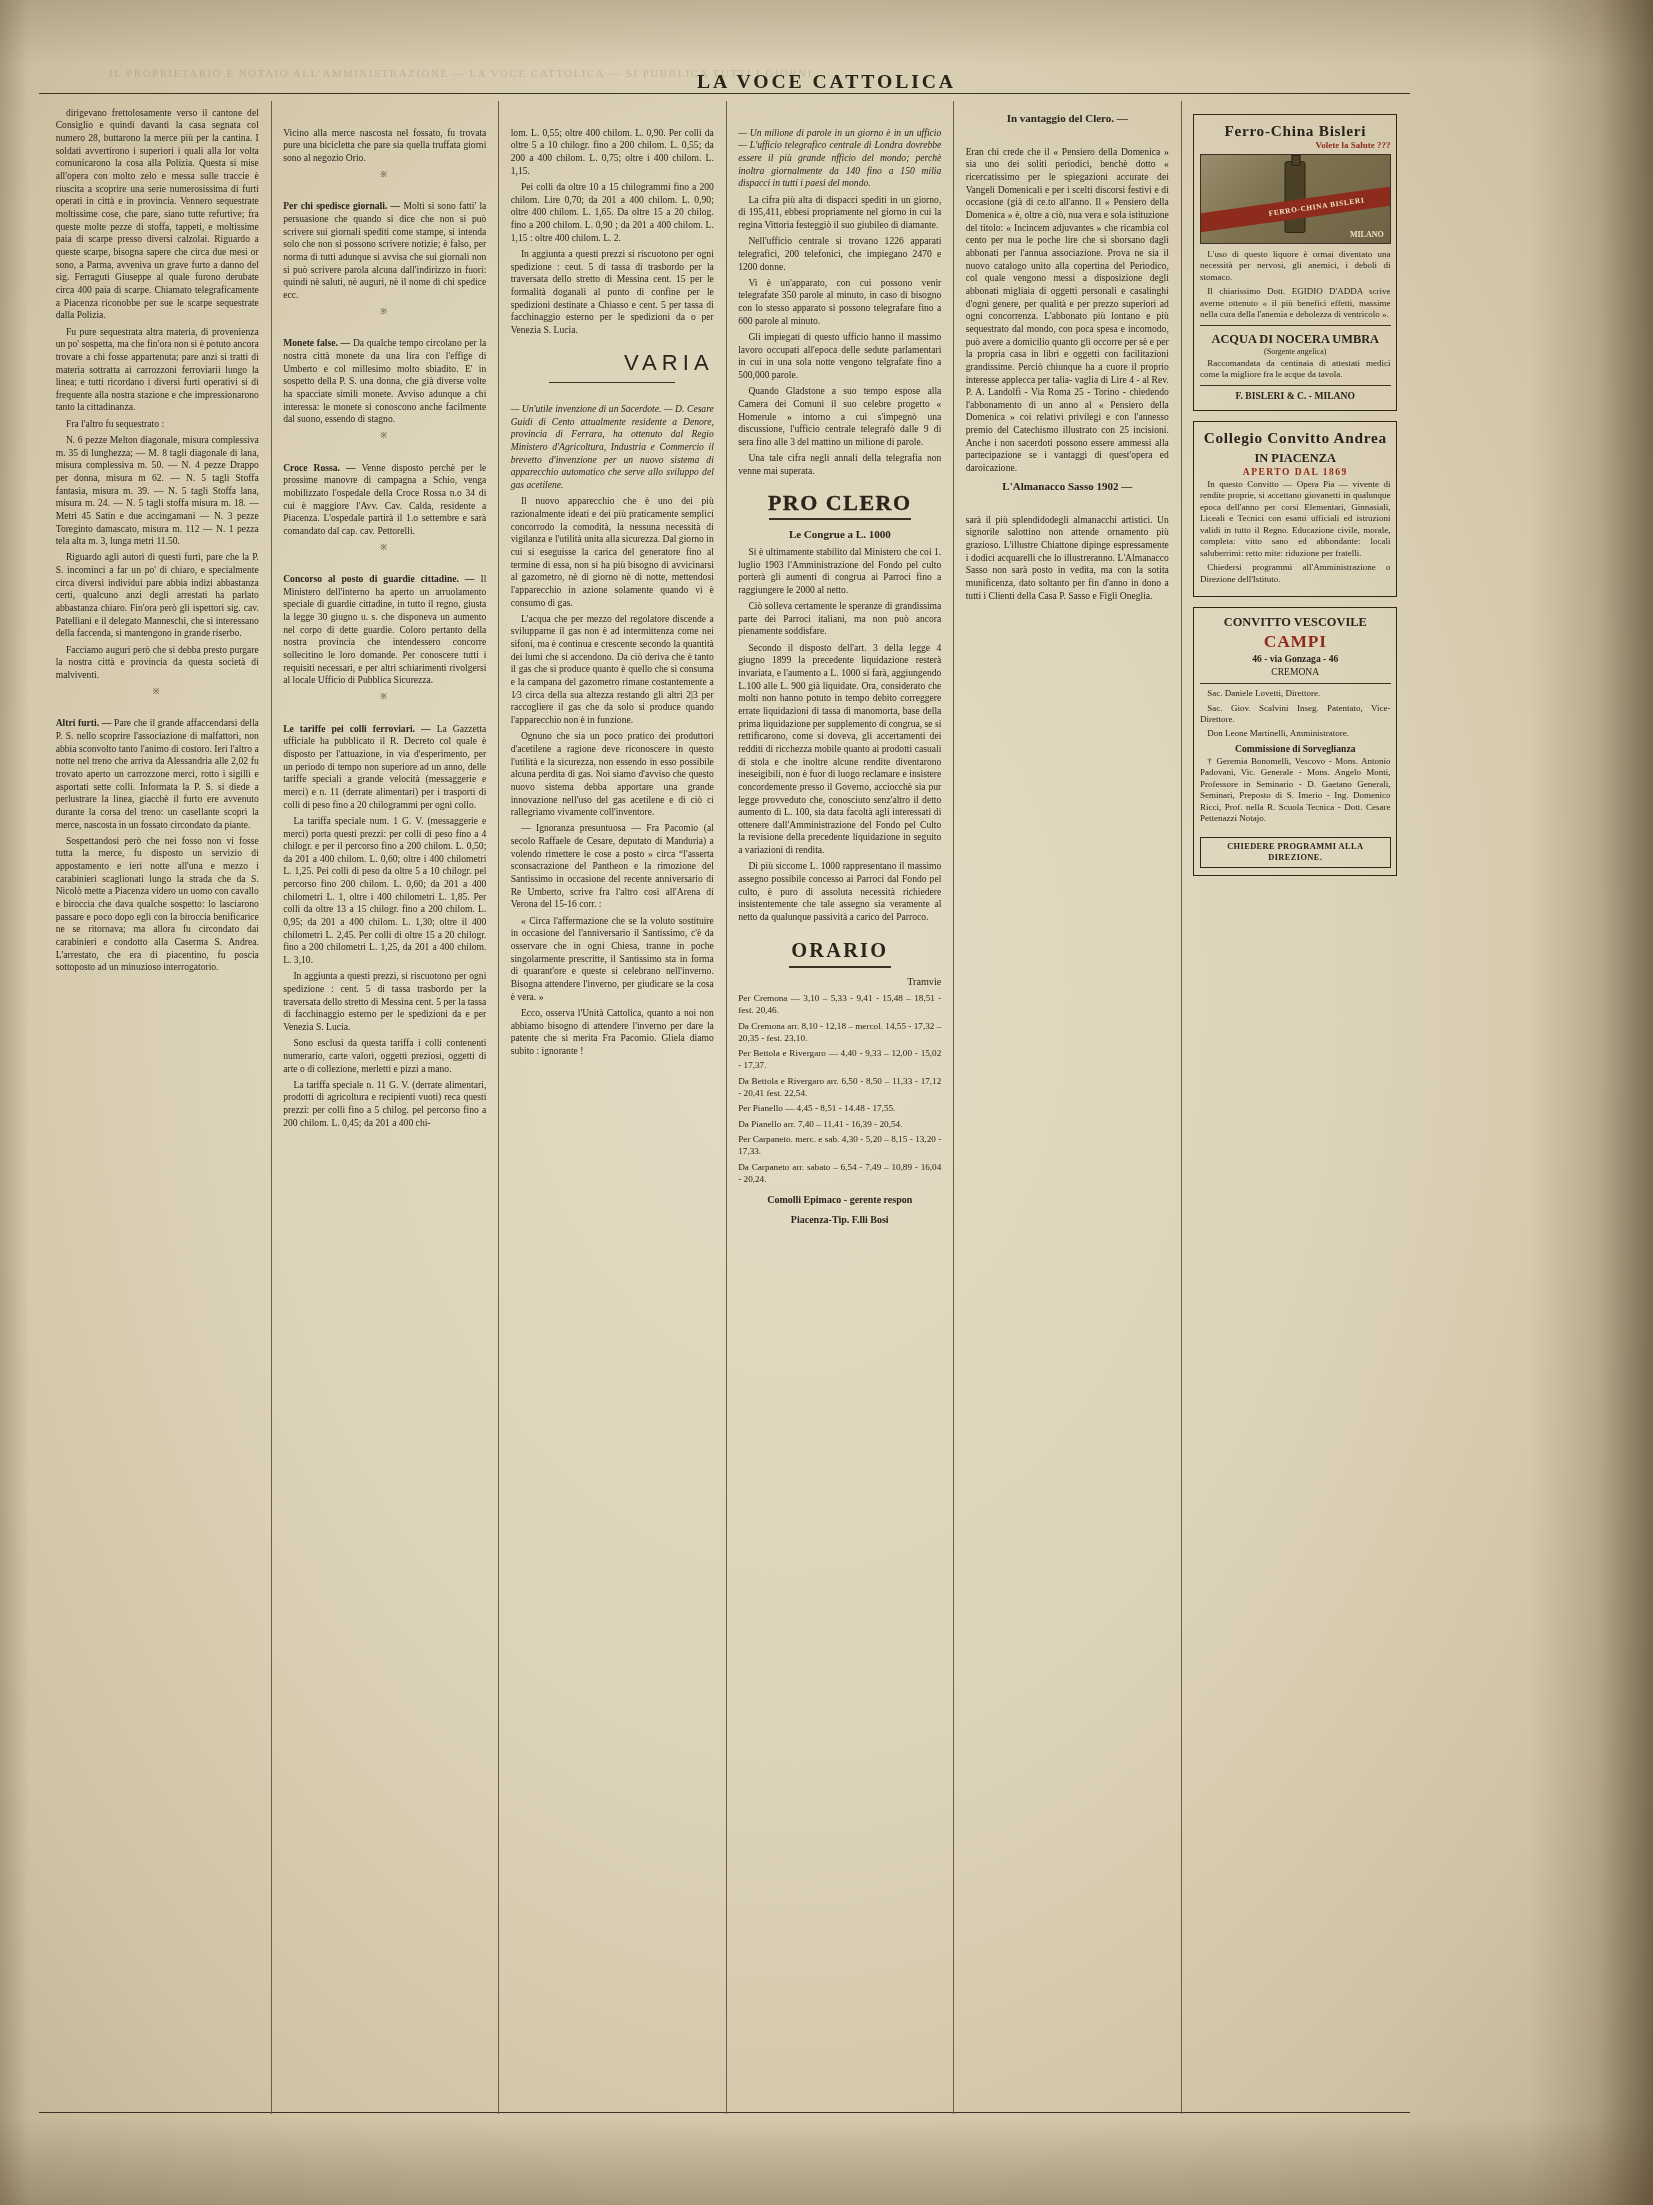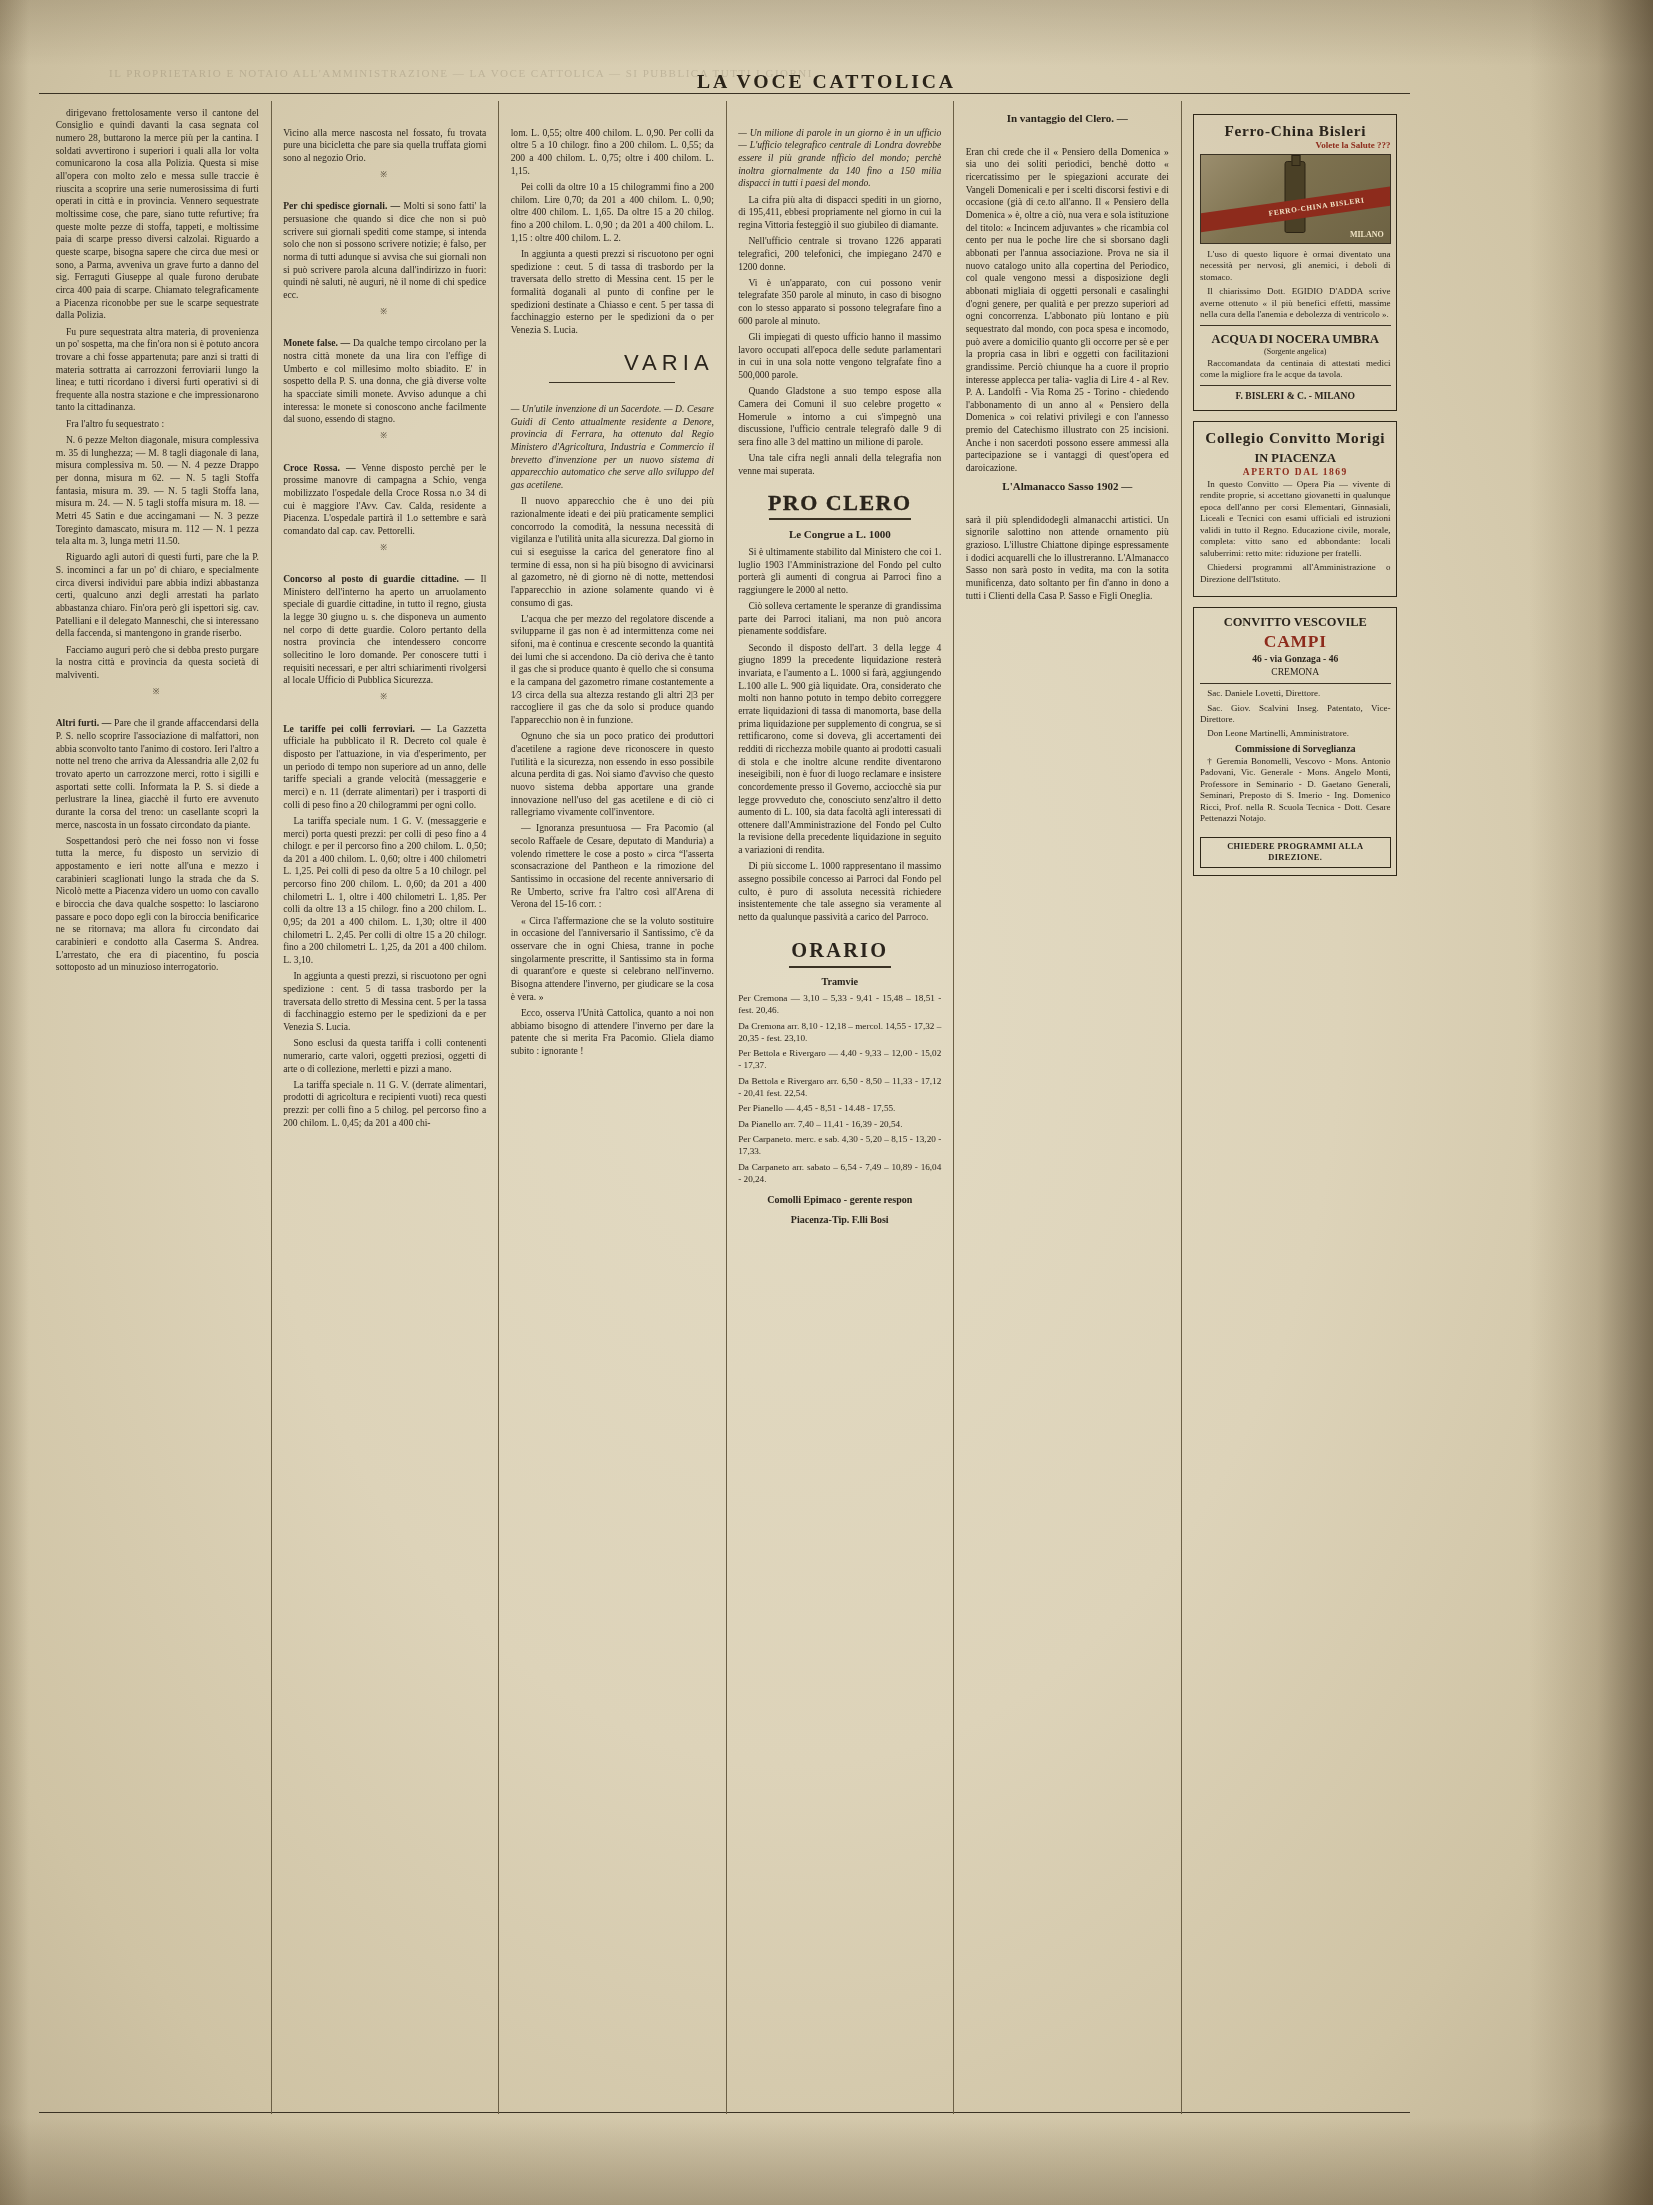--- a/index.html
+++ b/index.html
@@ -105,21 +105,21 @@
     font-size:22px;font-weight:700;letter-spacing:1.5px;
     margin:10.2px 0 1.5px 0;
     -webkit-text-stroke:0.3px #2a2318;
   }
   .orario{
     text-align:center;text-indent:0;
     font-size:20.4px;font-weight:700;letter-spacing:2.2px;
     margin:13px 0 2.9px 0;
   }
   .tramvie{
-    text-align:center;text-indent:0;font-weight:700;font-size:10.2px;margin:1.5px 0 4.4px 0;
+    text-align:right;text-indent:0;font-weight:400;font-size:10.2px;margin:1.5px 0 4.4px 0;
   }
   .sched{font-size:9.2px;line-height:1.30;text-indent:0;}
 
   .colophon{
     text-align:center;text-indent:0;font-weight:700;font-size:10px;margin-top:7.3px;
   }
 
   
   .ad{
     border:1.5px solid #2e2718;
@@ -288,21 +288,21 @@
         <p>Il chiarissimo Dott. EGIDIO D'ADDA scrive averne ottenuto « il più benefici effetti, massime nella cura della l'anemia e debolezza di ventricolo ».</p>
         <hr>
         <div class="ad-box-center med">ACQUA DI NOCERA UMBRA</div>
         <div class="ad-box-center tiny">(Sorgente angelica)</div>
         <p>Raccomandata da centinaia di attestati medici come la migliore fra le acque da tavola.</p>
         <hr>
         <div class="ad-box-center" style="font-weight:700">F. BISLERI &amp; C. - MILANO</div>
       </div>
 
       <div class="ad">
-        <div class="ad-title">Collegio Convitto Morigi</div>
+        <div class="ad-title">Collegio Convitto Andrea</div>
         <div class="ad-box-center med">IN PIACENZA</div>
         <div class="ad-red spaced">APERTO DAL 1869</div>
         <p>In questo Convitto — Opera Pia — vivente di rendite proprie, si accettano giovanetti in qualunque epoca dell'anno per corsi Elementari, Ginnasiali, Liceali e Tecnici con esami ufficiali ed istruzioni validi in tutto il Regno. Educazione civile, morale, completa: vitto sano ed abbondante: locali saluberrimi: retto mite: riduzione per fratelli.</p>
         <p>Chiedersi programmi all'Amministrazione o Direzione dell'Istituto.</p>
       </div>
 
       <div class="ad">
         <div class="ad-box-center med">CONVITTO VESCOVILE</div>
         <div class="ad-box-center big red">CAMPI</div>
         <div class="ad-box-center" style="font-weight:700">46 - via Gonzaga - 46</div>

